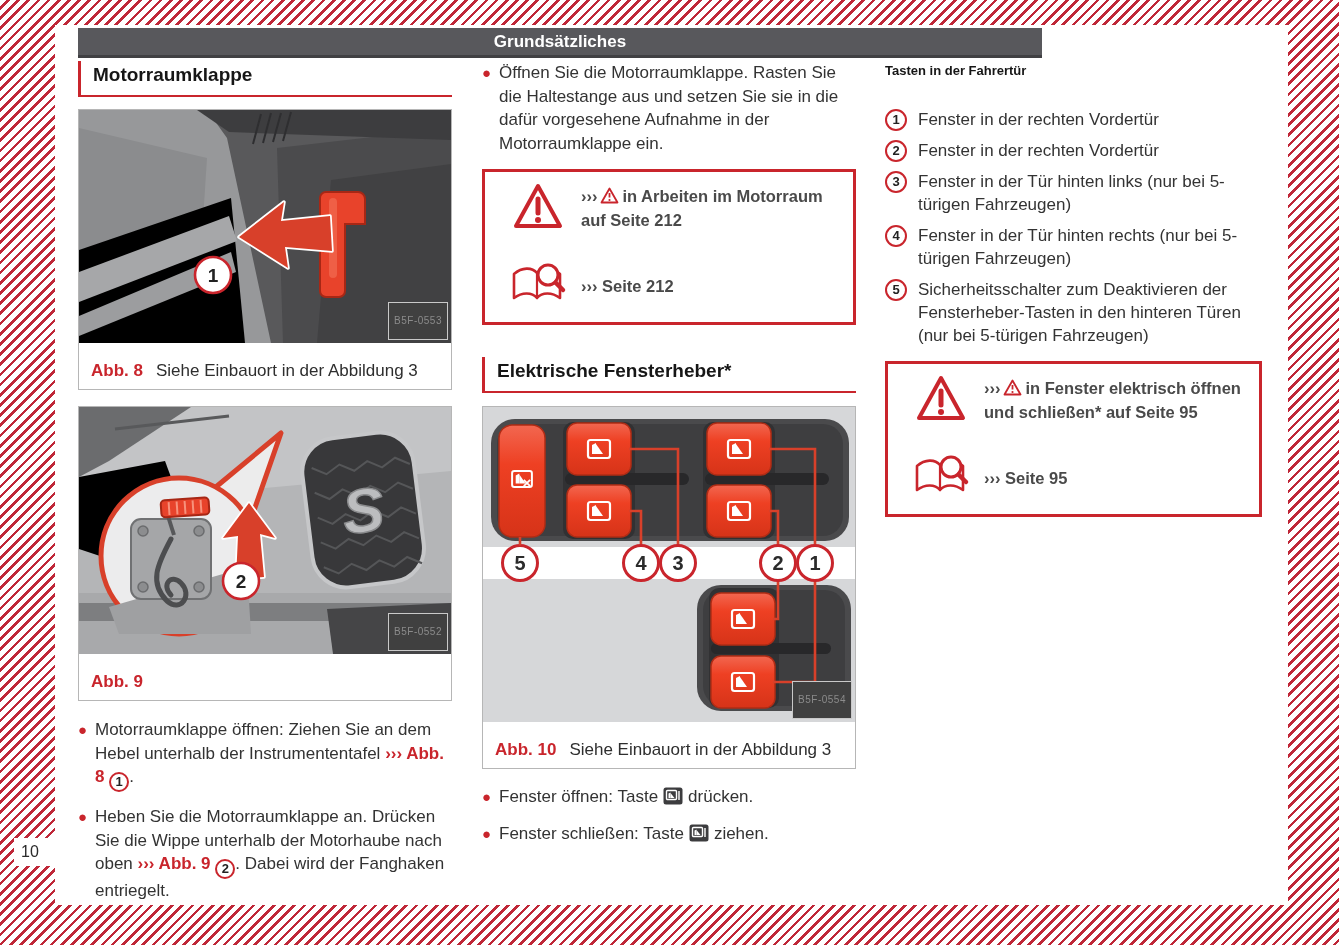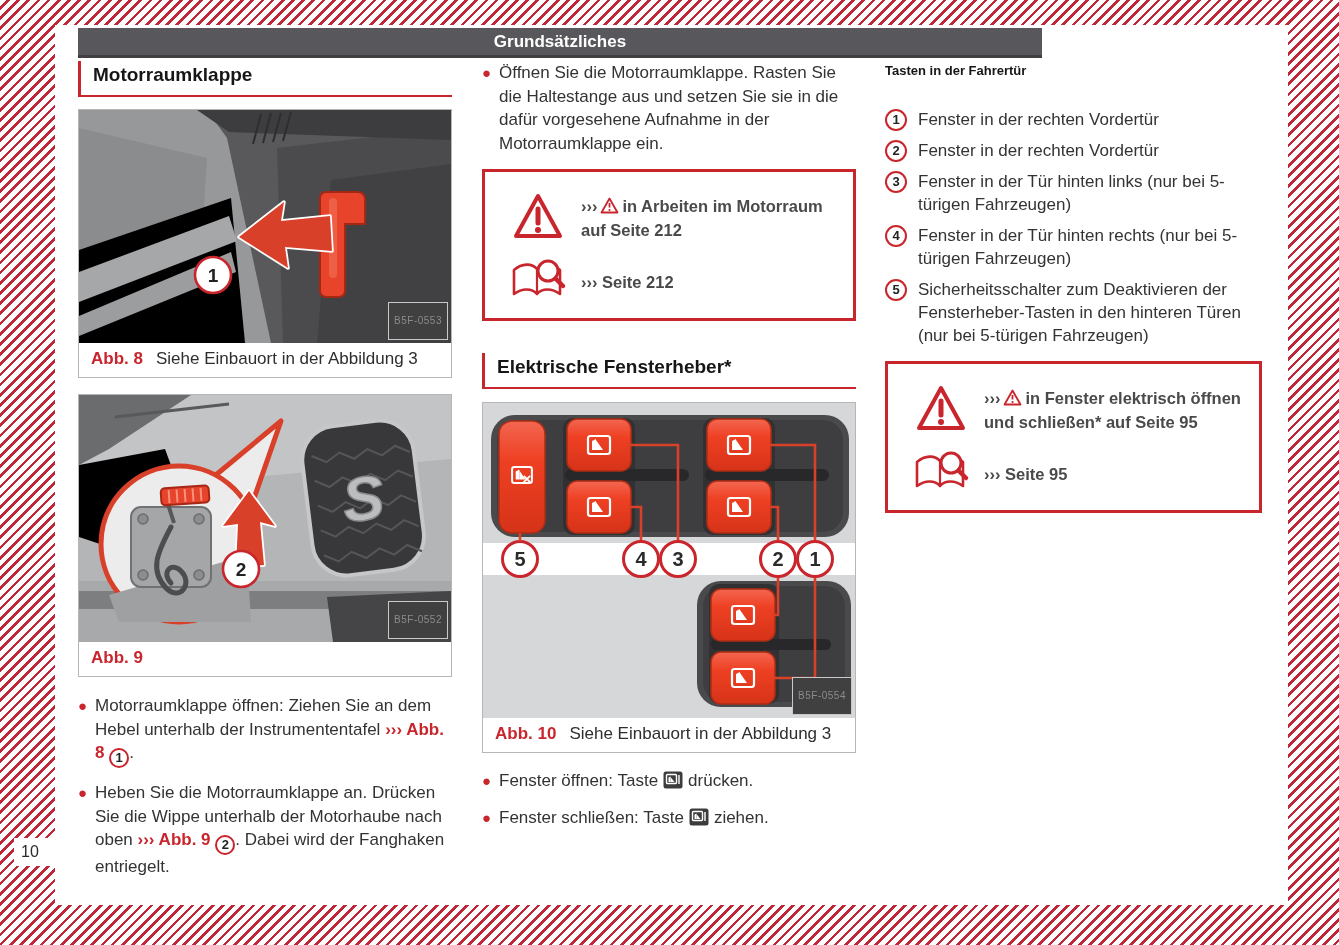--- a/index.html
+++ b/index.html
@@ -21,37 +21,37 @@
   .section-head{font-size:19px;font-weight:bold;color:#161616;margin:8px 0 0 0;
     border-left:3px solid #c9252c;border-bottom:2px solid #c9252c;padding:3px 0 9px 12px;}
   .subhead{font-size:13px;font-weight:bold;color:#161616;margin:10px 0 30px 0;}
 
   .figure{border:1px solid #b6b6b6;background:#fff;}
   #fig8{margin-top:12px;}
   #fig9{margin-top:16px;}
   #fig10{margin-top:13px;}
   .fig-img{position:relative;background:#d8d9da;overflow:hidden;}
   .fig-img svg{display:block;}
-  .fig-caption{display:flex;gap:13px;align-items:baseline;padding:6px 12px 8px 12px;font-size:17px;color:#2e2e2e;background:#fff;}
+  .fig-caption{display:flex;gap:13px;align-items:baseline;padding:18px 12px 8px 12px;font-size:17px;color:#2e2e2e;background:#fff;}
   .fig-label{color:#c9252c;font-weight:bold;white-space:nowrap;}
   .watermark{position:absolute;right:3px;bottom:3px;background:#404040;border:1px solid #c9c9c9;
     color:#8b8b8b;font-size:10px;line-height:12px;padding:12px 5px;letter-spacing:.5px;}
 
   .bullet{position:relative;padding-left:17px;font-size:17px;line-height:23.5px;color:#333;margin-top:14px;}
   .dot{position:absolute;left:0;top:0;color:#c9252c;font-size:15px;}
   .ref{color:#c9252c;font-weight:bold;}
   .co{display:inline-block;width:20px;height:20px;border:2px solid #c9252c;border-radius:50%;
     box-sizing:border-box;text-align:center;line-height:16.5px;font-size:13px;font-weight:bold;color:#222;
     background:#fff;vertical-align:-4px;}
 
   .ritem{display:flex;gap:11px;margin-bottom:8px;font-size:17px;line-height:23px;color:#333;}
   .ritem .co{flex:0 0 auto;width:22px;height:22px;line-height:18.5px;margin-top:1px;}
 
   .warnbox{border:3px solid #c9252c;display:grid;grid-template-columns:86px 1fr;
-    row-gap:14px;align-items:center;padding:20px 8px 12px 10px;}
+    row-gap:28px;align-items:center;padding:10px 8px 12px 10px;}
   #warn-mid{margin-top:14px;}
   #warn-right{margin-top:14px;}
   .warn-ic{justify-self:center;}
   .warn-text{font-weight:bold;color:#4a4a4a;font-size:16.5px;line-height:22px;padding-right:4px;}
   .tri-inline{vertical-align:-2px;margin:0 3px;}
   .btn-inline{vertical-align:-3px;margin:0 5px;}
 
   .gap-mid-head{margin-top:32px;}
 </style>
 </head>

